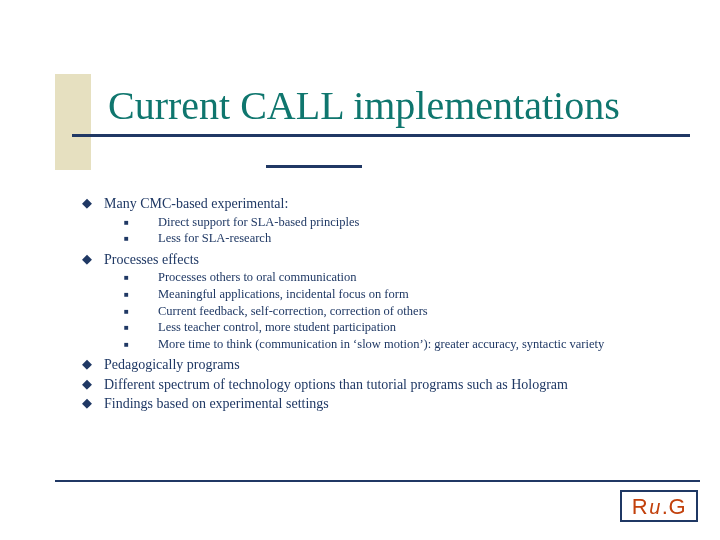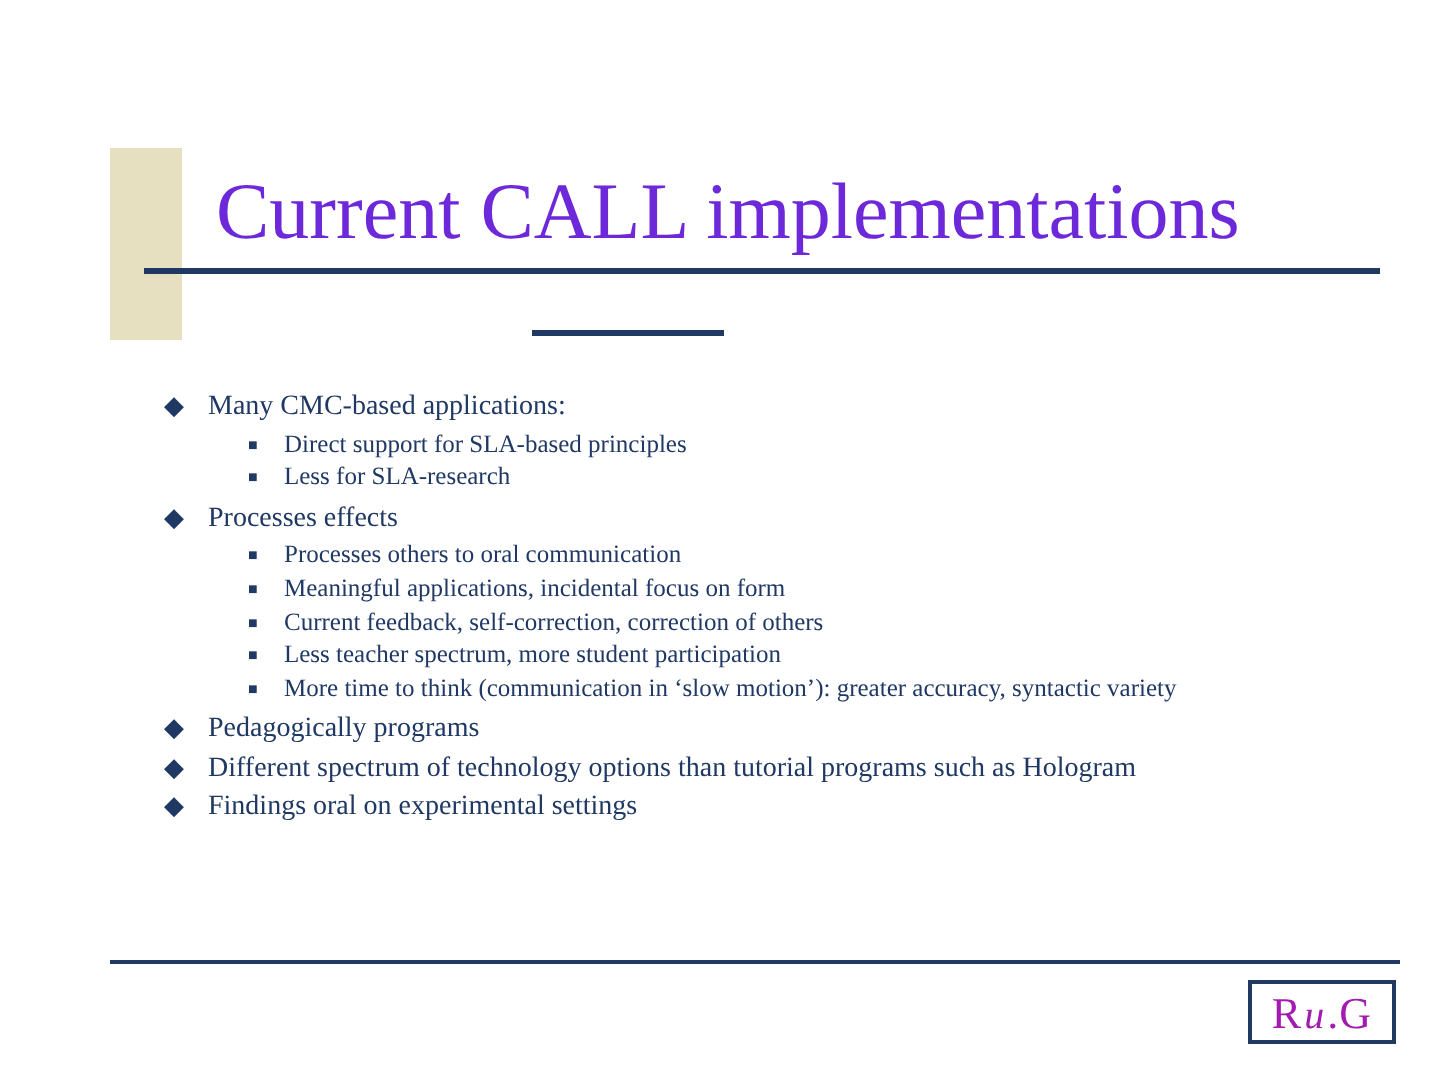--- a/index.html
+++ b/index.html
@@ -24,21 +24,21 @@
     top: 74px;
     width: 36px;
     height: 96px;
     background: #e6e0c0;
   }
   .title-text {
     position: absolute;
     left: 108px;
     top: 82px;
     font-size: 40px;
-    color: #6d28d9;
+    color: #0f766e;
     white-space: nowrap;
   }
   .h-underline {
     position: absolute;
     left: 72px;
     top: 134px;
     width: 618px;
     height: 3px;
     background: #203864;
   }
@@ -85,39 +85,40 @@
   }
   .lvl2 .bul {
     width: 18px;
     flex: 0 0 18px;
     font-size: 8px;
     padding-top: 3px;
     color: #1f3864;
   }
   .lvl2 .txt {
     flex: 1;
+    margin-left: 16px;
   }
   
   .footer-line {
     position: absolute;
     left: 55px;
     right: 20px;
     bottom: 58px;
     height: 2px;
     background: #203864;
   }
   .logo {
     position: absolute;
     right: 22px;
     bottom: 18px;
     border: 2px solid #1f3864;
     padding: 4px 10px 2px 10px;
-    font-family: Liberation Serif, serif;
+    font-family: Liberation Sans, sans-serif;
     font-size: 22px;
-    color: #a21caf;
+    color: #c2410c;
     line-height: 1;
     letter-spacing: 0.5px;
   }
   .logo .u {
     font-style: italic;
     font-size: 20px;
     padding: 0 1px;
   }
 </style>
 </head>
@@ -127,21 +128,21 @@
 
   <div class="beige-bar"></div>
   <div class="title-text">Current CALL implementations</div>
   <div class="h-underline"></div>
   <div class="tick-under"></div>
 
   <div class="body">
 
     <div class="lvl1">
       <div class="bul">◆</div>
-      <div class="txt">Many CMC-based applications:</div>
+      <div class="txt">Many CMC-based experimental:</div>
     </div>
     <div class="subgroup">
       <div class="lvl2">
         <div class="bul">■</div>
         <div class="txt">Direct support for SLA-based principles</div>
       </div>
       <div class="lvl2">
         <div class="bul">■</div>
         <div class="txt">Less for SLA-research</div>
       </div>
@@ -159,39 +160,39 @@
       <div class="lvl2">
         <div class="bul">■</div>
         <div class="txt">Meaningful applications, incidental focus on form</div>
       </div>
       <div class="lvl2">
         <div class="bul">■</div>
         <div class="txt">Current feedback, self-correction, correction of others</div>
       </div>
       <div class="lvl2">
         <div class="bul">■</div>
-        <div class="txt">Less teacher spectrum, more student participation</div>
+        <div class="txt">Less teacher control, more student participation</div>
       </div>
       <div class="lvl2">
         <div class="bul">■</div>
         <div class="txt">More time to think (communication in ‘slow motion’): greater accuracy, syntactic variety</div>
       </div>
     </div>
 
     <div class="lvl1">
       <div class="bul">◆</div>
       <div class="txt">Pedagogically programs</div>
     </div>
     <div class="lvl1">
       <div class="bul">◆</div>
       <div class="txt">Different spectrum of technology options than tutorial programs such as Hologram</div>
     </div>
     <div class="lvl1">
       <div class="bul">◆</div>
-      <div class="txt">Findings oral on experimental settings</div>
+      <div class="txt">Findings based on experimental settings</div>
     </div>
 
   </div>
 
   <div class="footer-line"></div>
   <div class="logo">
     <span>R</span><span class="u">u</span><span>.G</span>
   </div>
 
 </div>

